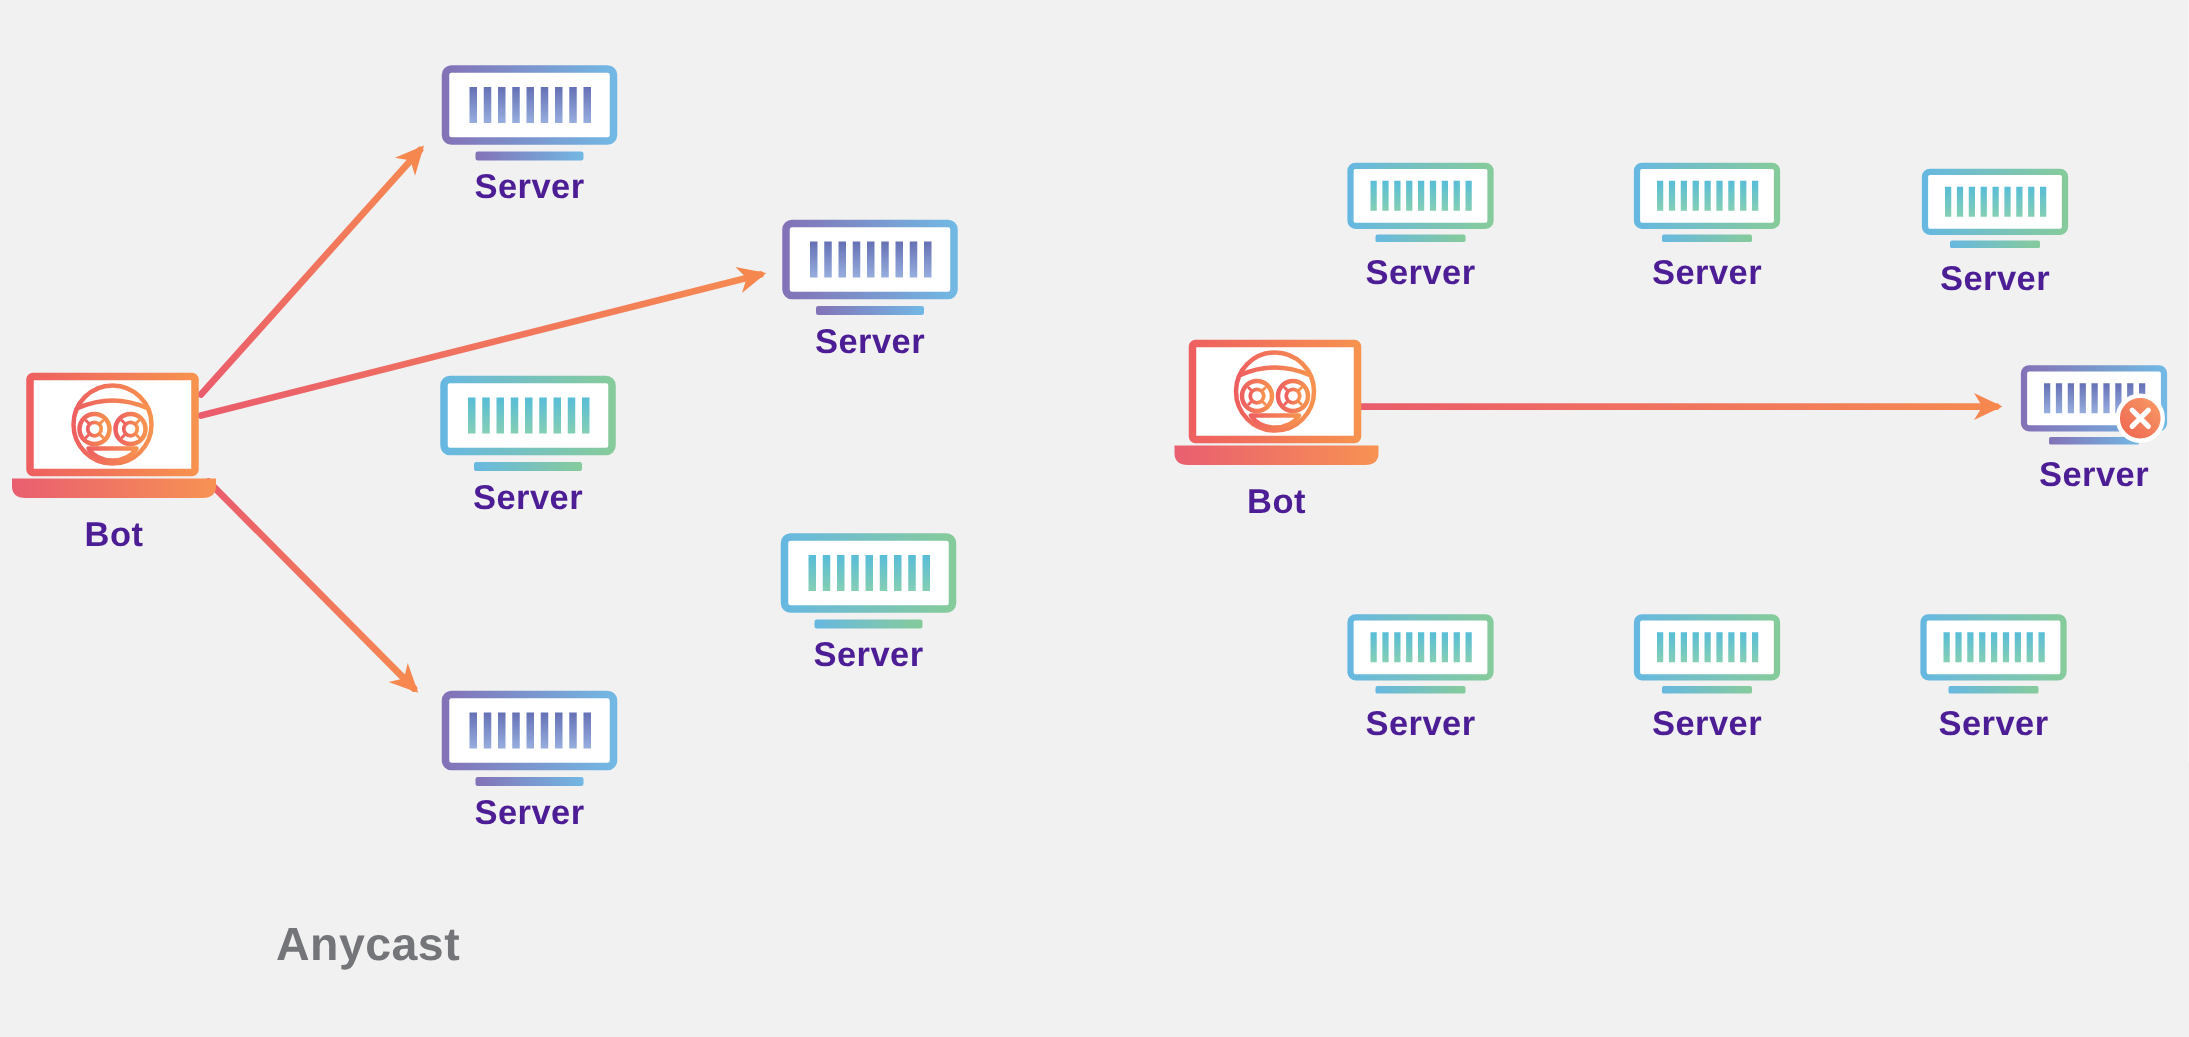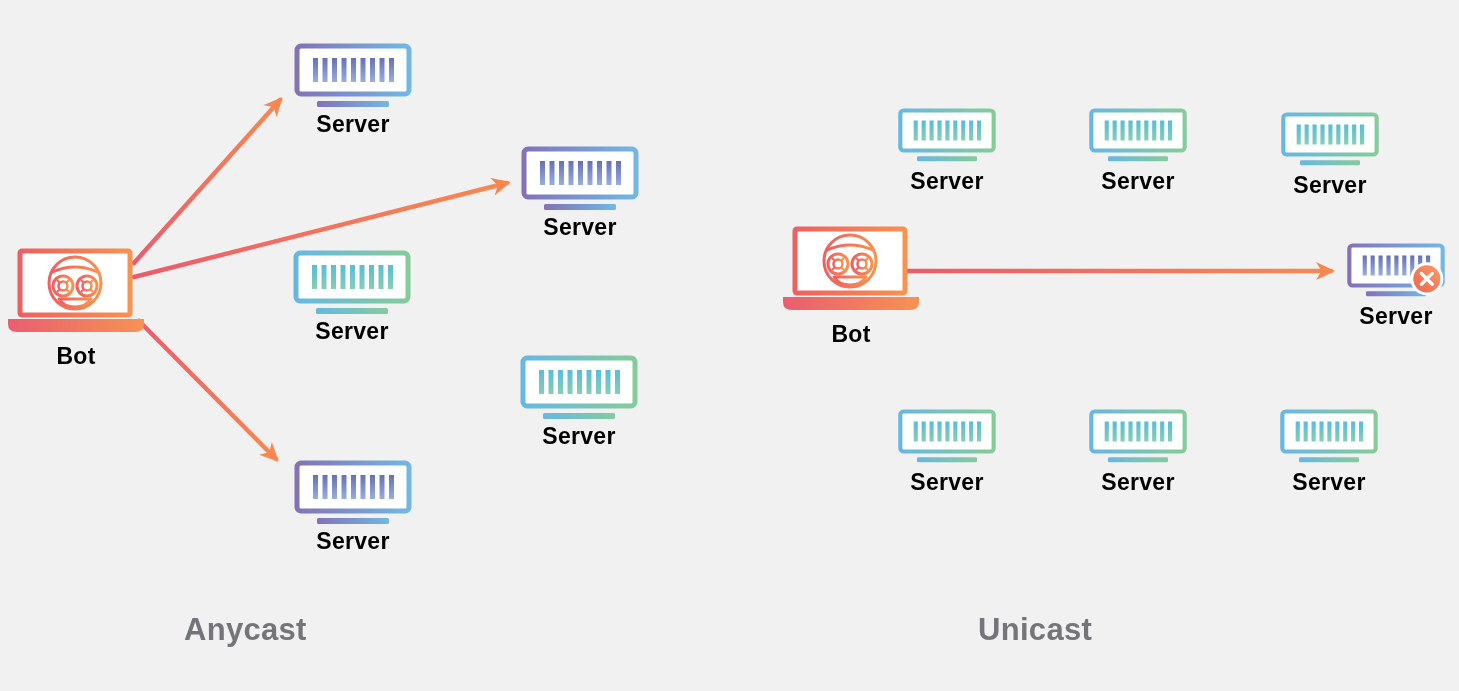--- a/index.html
+++ b/index.html
@@ -6,21 +6,21 @@
   .stage {
     position:relative;
     width:1459px; height:691px;
     background:#f1f1f2;
     font-family:"Liberation Sans", sans-serif;
     overflow:hidden;
   }
   .arrows { position:absolute; left:0; top:0; }
   .node { position:absolute; display:flex; flex-direction:column; align-items:center; }
   .node .label {
-    font-weight:700; color:#000000; font-size:23px;
+    font-weight:700; color:#4c1d95; font-size:23px;
     margin-top:2px; letter-spacing:0.3px; line-height:1.1;
     white-space:nowrap;
   }
   .node.small .label { margin-top:5px; }
   .node.bot .label { margin-top:5px; }
   .title {
     position:absolute; width:320px; 
     font-weight:700; font-size:31px; color:#747579; letter-spacing:0.3px;
   }
   svg { display:block; }
@@ -240,15 +240,14 @@
     <div class="label">Server</div>
   </div>
 
   <div class="node small" style="left:1279px; top:408px; width:100px;">
     <svg width="100" height="57" viewBox="0 0 120 68">
         <use href="#sym-server-green"></use>
       </svg>
     <div class="label">Server</div>
   </div>
 
-  <div class="title" style="left:978px; top:612px;">Unicast</div>
 
 </div>
 
 </body></html>

